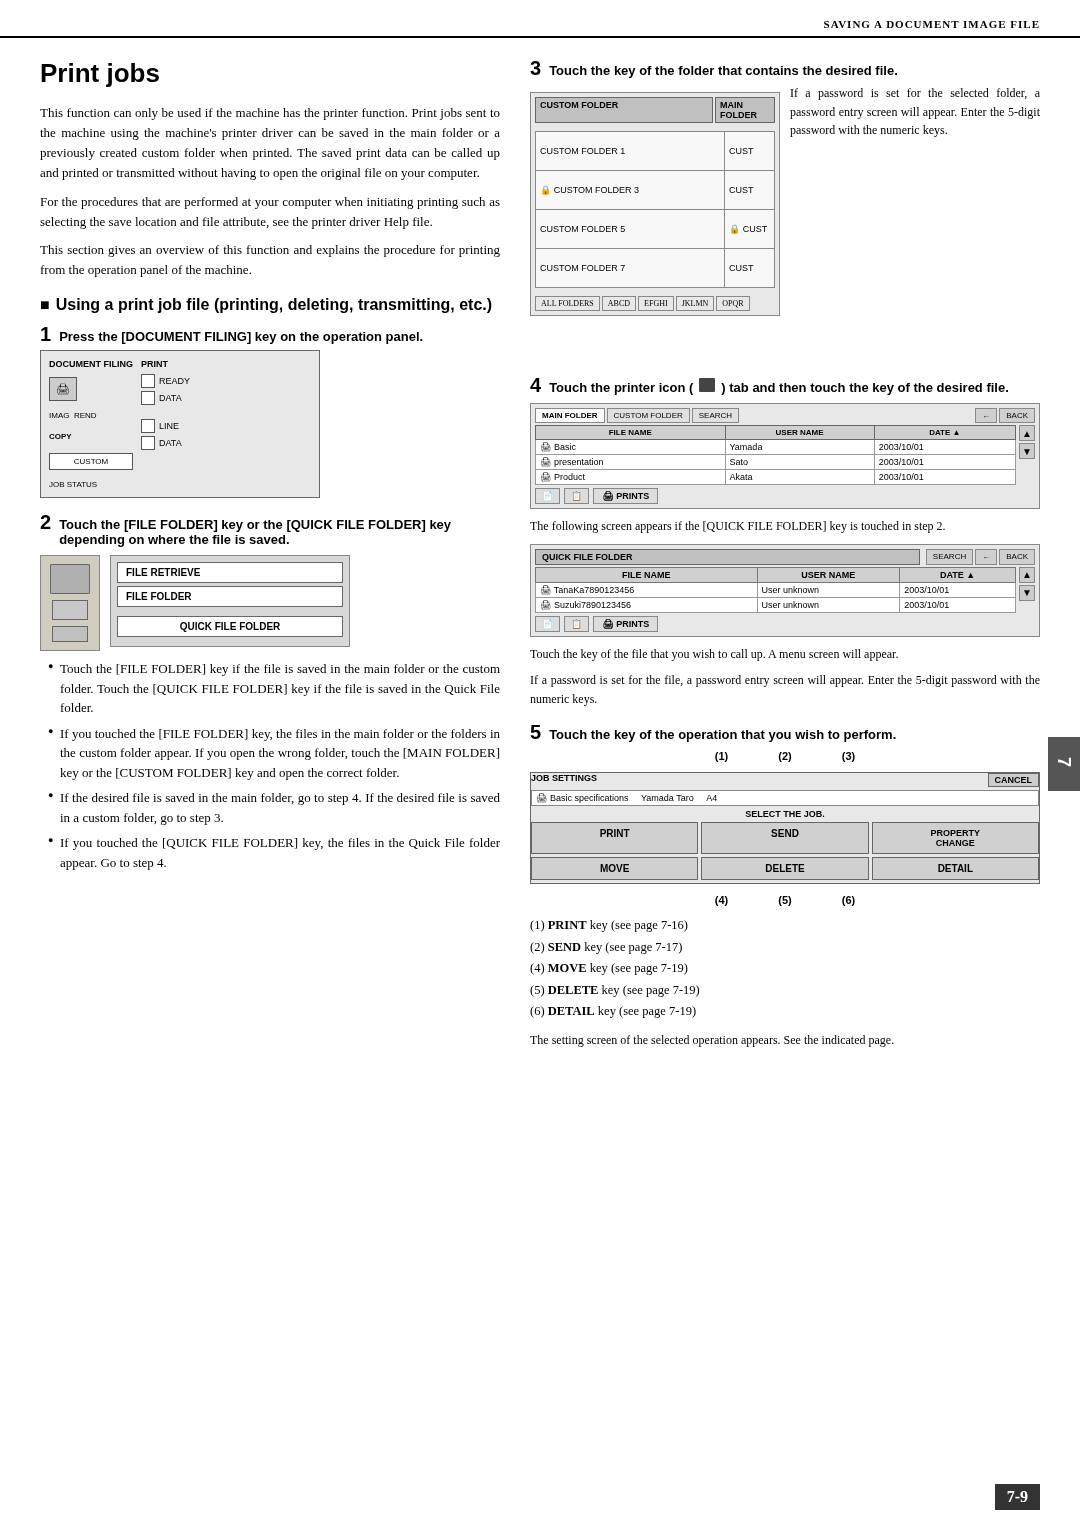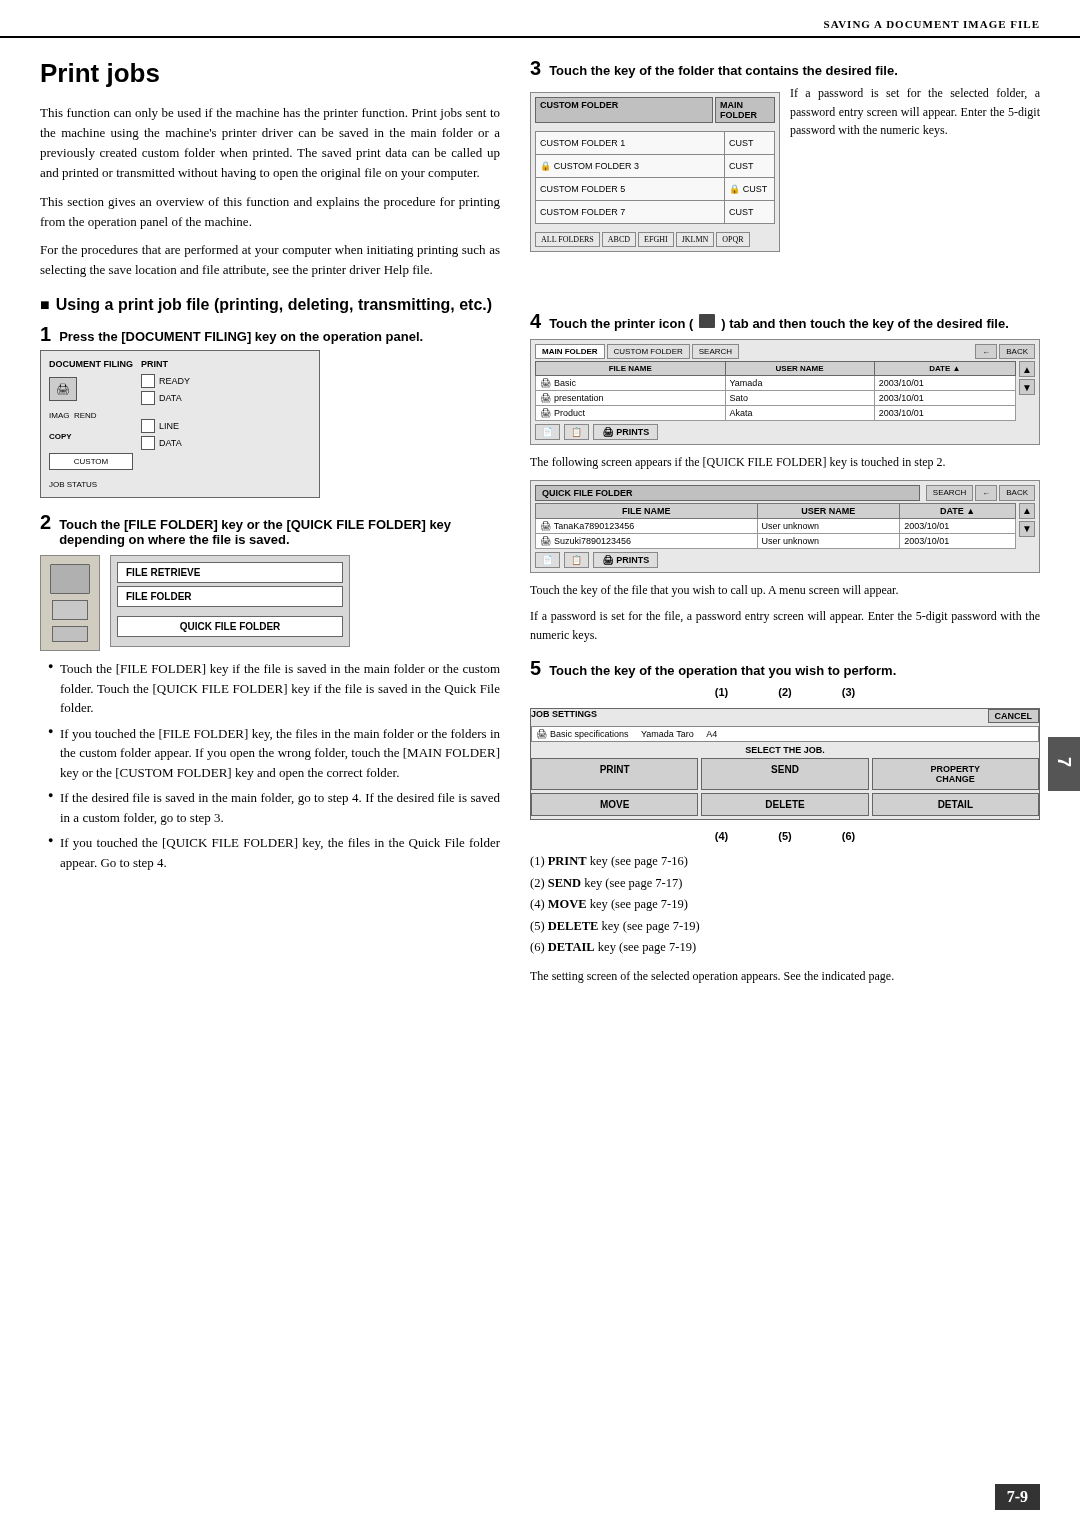--- a/index.html
+++ b/index.html
@@ -148,21 +148,21 @@
     
     .custom-folder-table {
       width: 100%;
       border-collapse: collapse;
       font-family: Arial, sans-serif;
       font-size: 9px;
       margin: 8px 0;
     }
     .custom-folder-table td {
       border: 1px solid #888;
-      padding: 6px 4px;
+      padding: 14px 4px;
       background: #f8f8f8;
     }
     .folder-tabs {
       display: flex;
       gap: 2px;
       margin-top: 2px;
     }
     .folder-tab {
       border: 1px solid #888;
       padding: 2px 5px;
@@ -378,22 +378,22 @@
 <div class="page-header">
   <span>SAVING A DOCUMENT IMAGE FILE</span>
 </div>
 
 <div class="page-content">
 
   <div class="left-col">
     <h1 class="page-title">Print jobs</h1>
 
     <p>This function can only be used if the machine has the printer function. Print jobs sent to the machine using the machine's printer driver can be saved in the main folder or a previously created custom folder when printed. The saved print data can be called up and printed or transmitted without having to open the original file on your computer.</p>
+    <p>For the procedures that are performed at your computer when initiating printing such as selecting the save location and file attribute,  see the printer driver Help file.</p>
     <p>This section gives an overview of this function and explains the procedure for printing from the operation panel of the machine.</p>
-    <p>For the procedures that are performed at your computer when initiating printing such as selecting the save location and file attribute,  see the printer driver Help file.</p>
 
     <div class="section-heading">Using a print job file (printing, deleting, transmitting, etc.)</div>
 
     <div class="step">
       <div class="step-header">
         <span class="step-num">1</span>
         <span>Press the [DOCUMENT FILING] key on the operation panel.</span>
       </div>
 
       <div class="doc-filing-panel">

